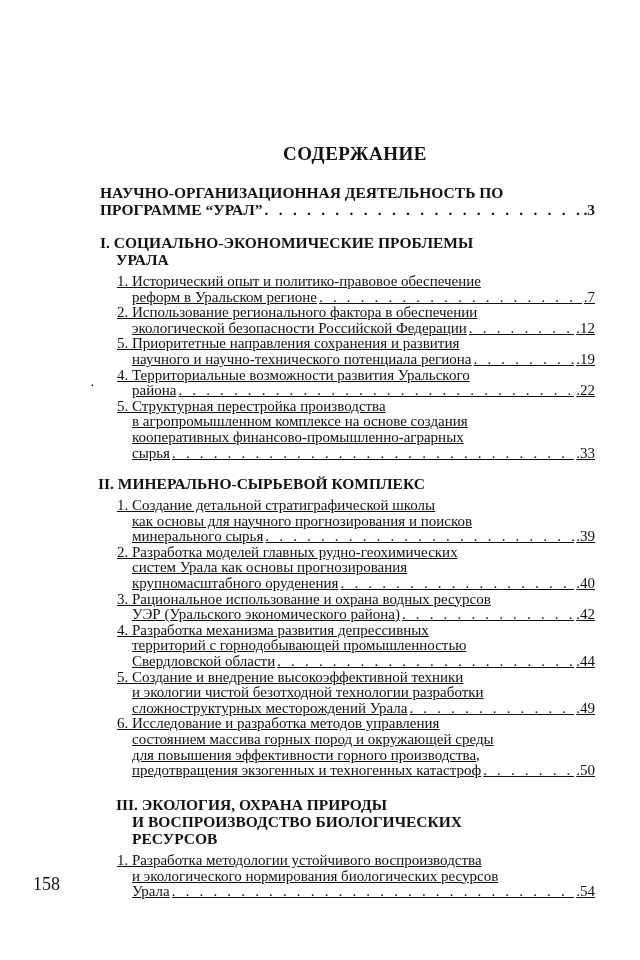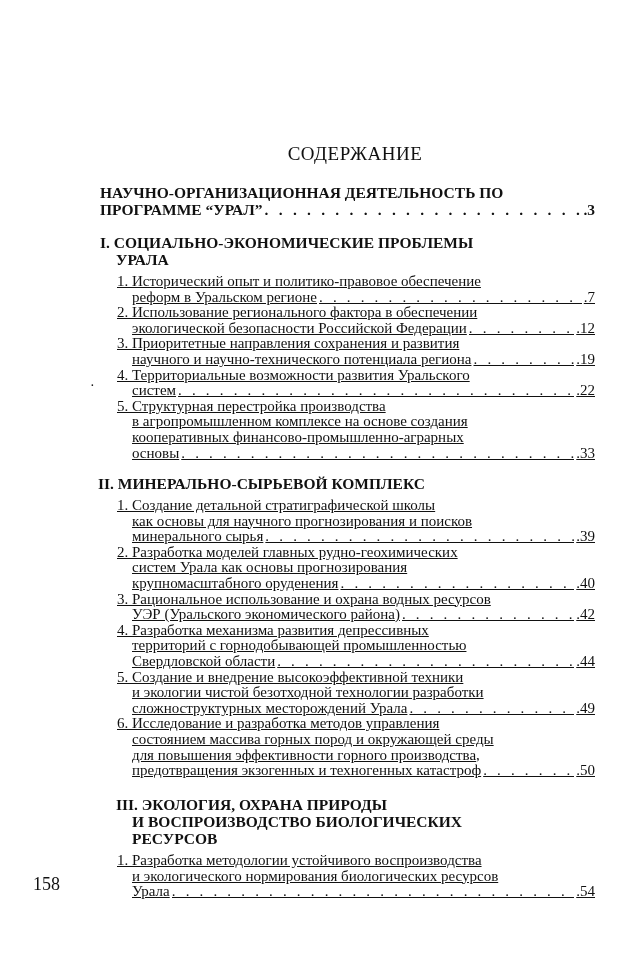--- a/index.html
+++ b/index.html
@@ -3,21 +3,21 @@
 <meta charset="utf-8">
 <style>
   html, body { margin: 0; padding: 0; }
   body {
     width: 640px; height: 960px; background: #ffffff; position: relative;
     font-family: "Liberation Serif", "DejaVu Serif", serif; color: #111;
     overflow: hidden;
   }
   .title {
     position: absolute; left: 0; width: 640px; top: 143px;
-    text-align: center; font-weight: normal; font-size: 19px; letter-spacing: 0.5px;
+    text-align: center; font-weight: bold; font-size: 19px; letter-spacing: 0.5px;
     padding-left: 70px; box-sizing: border-box;
   }
   .block { position: absolute; left: 100px; width: 495px; }
   .hdr { font-weight: bold; font-size: 15.5px; line-height: 17px; }
   .hdr .cont { padding-left: 16px; }
   .item { font-size: 15px; line-height: 15.6px; text-decoration: underline; }
   .item .line { padding-left: 32px; }
   .item .line.first { padding-left: 17px; }
   .leader { display: flex; align-items: flex-end; }
   .leader .txt { white-space: nowrap; }
@@ -62,41 +62,41 @@
       </div>
       <div class="item">
         <div class="line first">2. Использование регионального фактора в обеспечении</div>
         <div class="line leader">
           <span class="txt">экологической безопасности Российской Федерации</span>
           <span class="dots"></span>
           <span class="pg">.12</span>
         </div>
       </div>
       <div class="item">
-        <div class="line first">3. Приоритетные направления сохранения и развития</div>
+        <div class="line first">5. Приоритетные направления сохранения и развития</div>
         <div class="line leader">
           <span class="txt">научного и научно-технического потенциала региона</span>
           <span class="dots"></span>
           <span class="pg">.19</span>
         </div>
       </div>
       <div class="item">
         <div class="line first">4. Территориальные возможности развития Уральского</div>
         <div class="line leader">
-          <span class="txt">систем</span>
+          <span class="txt">района</span>
           <span class="dots"></span>
           <span class="pg">.22</span>
         </div>
       </div>
       <div class="item">
         <div class="line first">5. Структурная перестройка производства</div>
         <div class="line">в агропромышленном комплексе на основе создания</div>
         <div class="line">кооперативных финансово-промышленно-аграрных</div>
         <div class="line leader">
-          <span class="txt">основы</span>
+          <span class="txt">сырья</span>
           <span class="dots"></span>
           <span class="pg">.33</span>
         </div>
       </div>
     </div>
     <div class="block" style="top: 475px;">
       <div class="hdr" style="margin-left: -2px; margin-bottom: 6px;">
         <div>II. МИНЕРАЛЬНО-СЫРЬЕВОЙ КОМПЛЕКС</div>
       </div>
       <div class="item">

